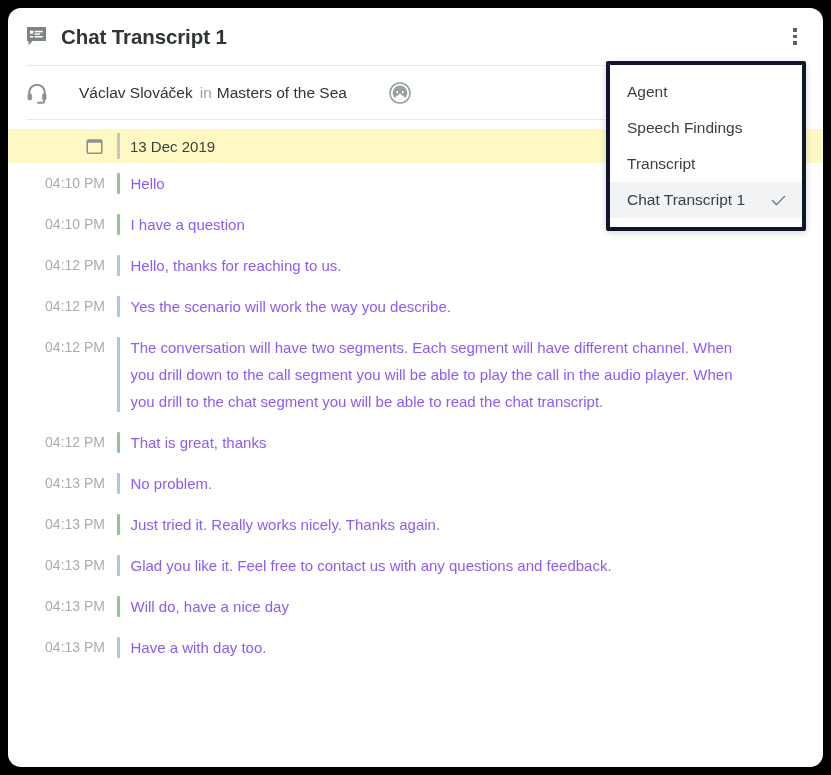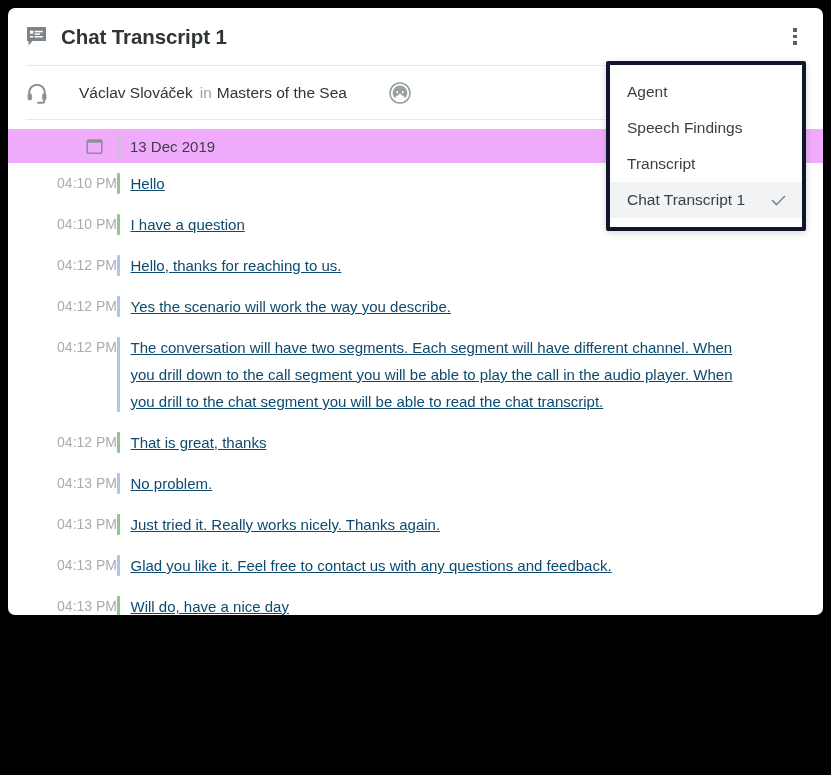--- a/index.html
+++ b/index.html
@@ -20,23 +20,23 @@
     position: absolute;
     left: 0; top: 0;
     width: 831px;
     height: 775px;
     background: #000000;
     padding: 8px;
   }
   .card {
     position: relative;
     width: 815px;
-    height: 607px;
+    height: 759px;
     background: #ffffff;
-    border-radius: 7px;
+    border-radius: 13px;
     overflow: hidden;
   }
 
   
   .titlebar {
     position: relative;
     height: 57px;
     display: flex;
     align-items: center;
     padding: 0 18px 0 18px;
@@ -111,21 +111,21 @@
 
   
   .transcript {
     padding: 0 0 0 0;
   }
 
   
   .date-row {
     position: relative;
     height: 34px;
-    background: #f0abfc;
+    background: #fef9c3;
     display: flex;
     align-items: center;
     margin-top: 9px;
   }
   .date-cal {
     position: absolute;
     left: 78px;
     top: 50%;
     transform: translateY(-50%);
     width: 17px;
@@ -149,41 +149,41 @@
   
   .msg {
     display: flex;
     align-items: flex-start;
     padding: 10px 18px 10px 0;
     min-height: 22px;
   }
   .msg-time {
     width: 109px;
     text-align: right;
+    padding-right: 12px;
     font-size: 14px;
     color: #a7adb1;
     line-height: 21px;
     flex: 0 0 109px;
     white-space: nowrap;
   }
   .msg-bar {
     width: 2.5px;
     align-self: stretch;
     flex: 0 0 2.5px;
     border-radius: 1px;
   }
   .msg-bar.customer { background: #8ec88a; }
   .msg-bar.agent { background: #a8c6ef; }
   .msg-text {
     padding-left: 11px;
     font-size: 15px;
     line-height: 21px;
-    color: #0c4a6e;
+    color: #8b5cf6;
     max-width: 684px;
-    text-decoration: underline;
   }
   .msg-text p { margin: 0 0 6px 0; }
   .msg-text p:last-child { margin-bottom: 0; }
 
   
   .dropdown {
     position: absolute;
     left: 598px;
     top: 53px;
     width: 200px;

